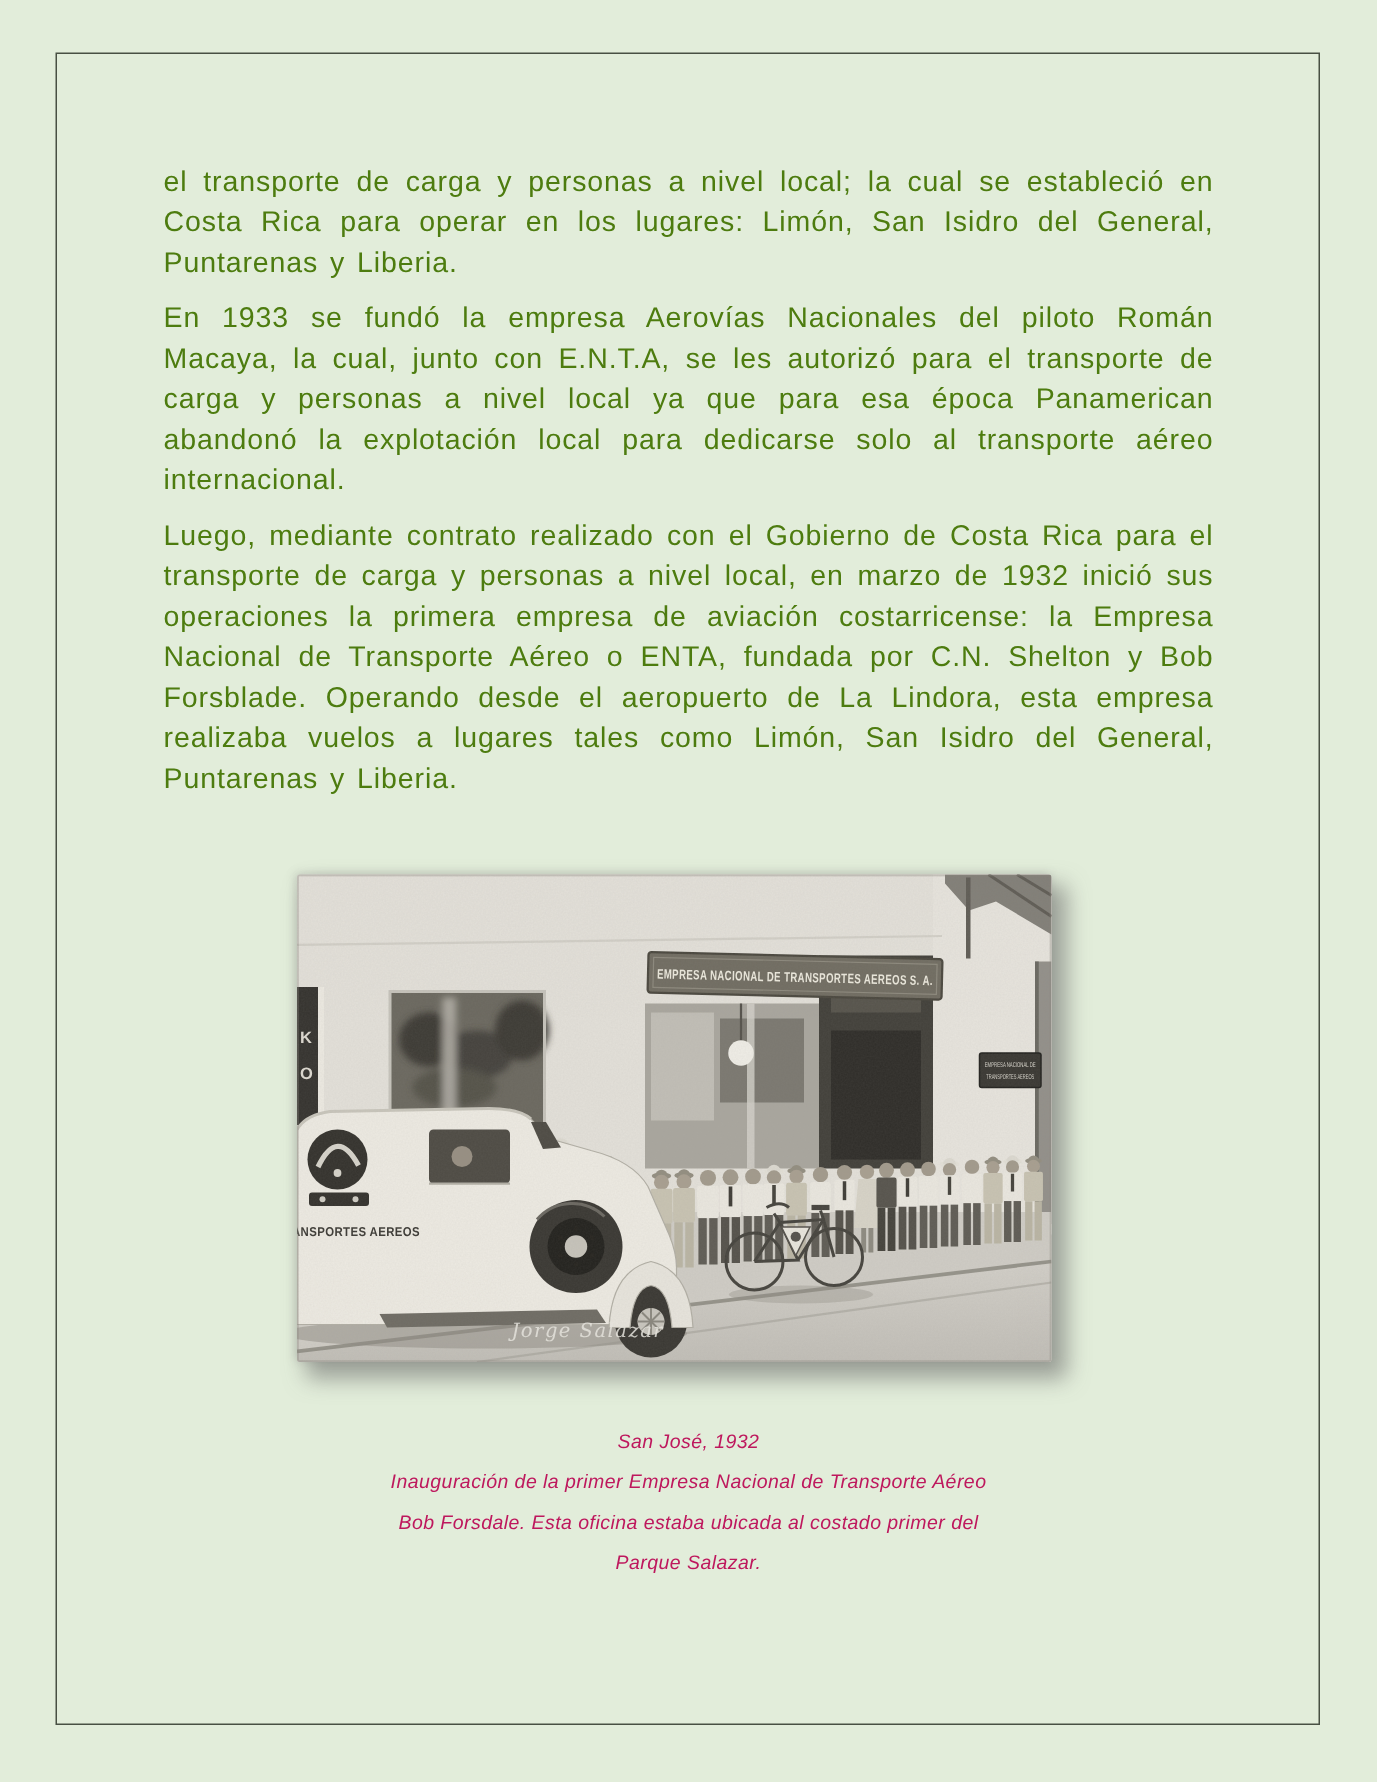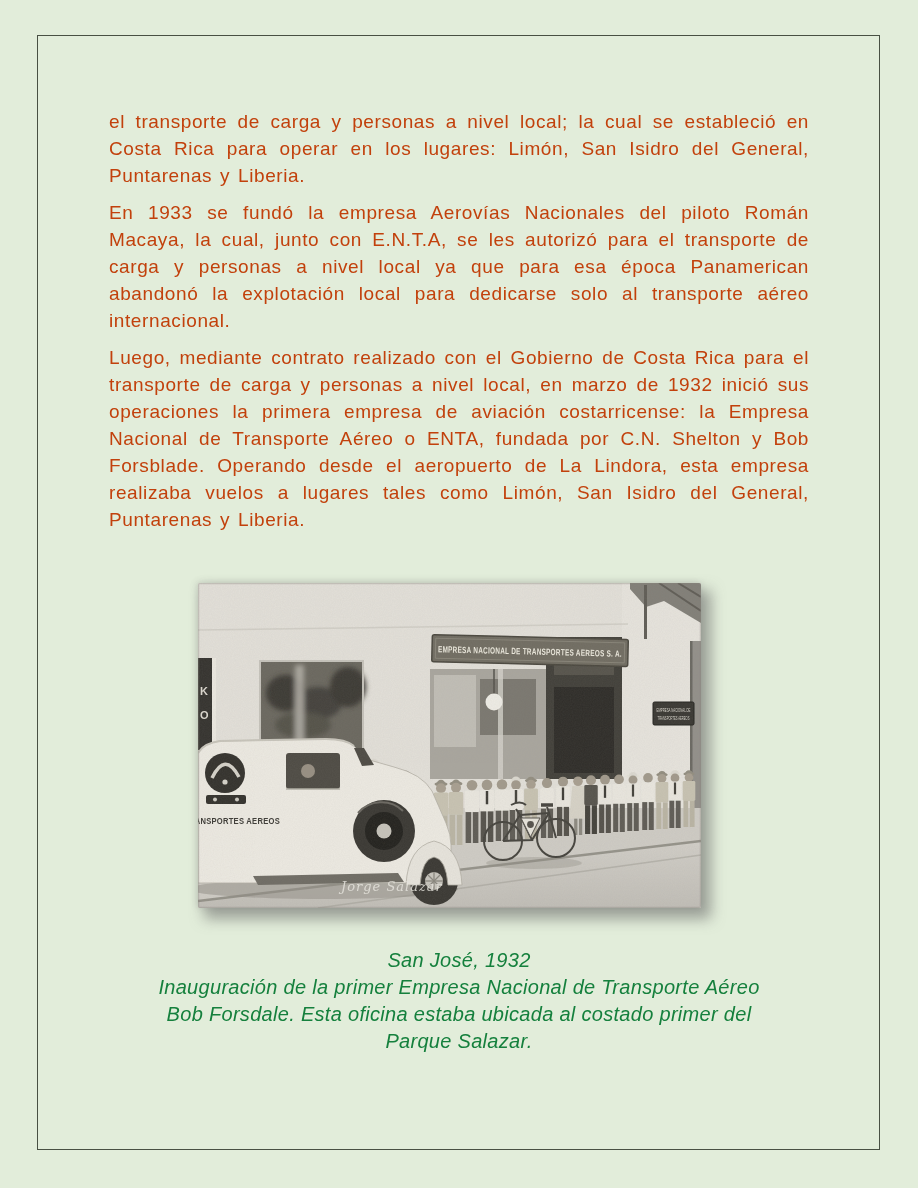--- a/index.html
+++ b/index.html
@@ -14,41 +14,41 @@
     position: absolute; left: 37px; top: 35px;
     width: 843px; height: 1115px;
     border: 1px solid #485043;
     box-sizing: border-box;
   }
   .content { padding: 72px 70px 0 71px; }
   .para {
     margin: 0 0 10px 0;
     font-size: 19px;
     line-height: 27px;
-    color: #c2410c;
+    color: #4d7c0f;
     text-align: justify;
     letter-spacing: 0.6px;
     word-spacing: 2px;
   }
   .photo-wrap {
     margin: 50px 0 0 89px;
     width: 503px; height: 325px;
     border-radius: 2px;
     box-shadow: 8px 9px 14px 2px rgba(100,100,100,0.55),
                 -1px -1px 6px rgba(125,125,125,0.28);
     background: #d8d5ce;
   }
   .photo-wrap svg { display: block; width: 503px; height: 325px; border-radius: 2px; }
   .caption {
     margin-top: 39px;
     text-align: center;
     font-style: italic;
-    font-size: 20px;
+    font-size: 13px;
     line-height: 27px;
-    color: #15803d;
+    color: #be185d;
     letter-spacing: 0.3px;
   }
   .caption-line { white-space: pre-wrap; }
 </style>
 </head>
 <body>
 
 <div class="page">
   <div class="frame">
     <div class="content">

